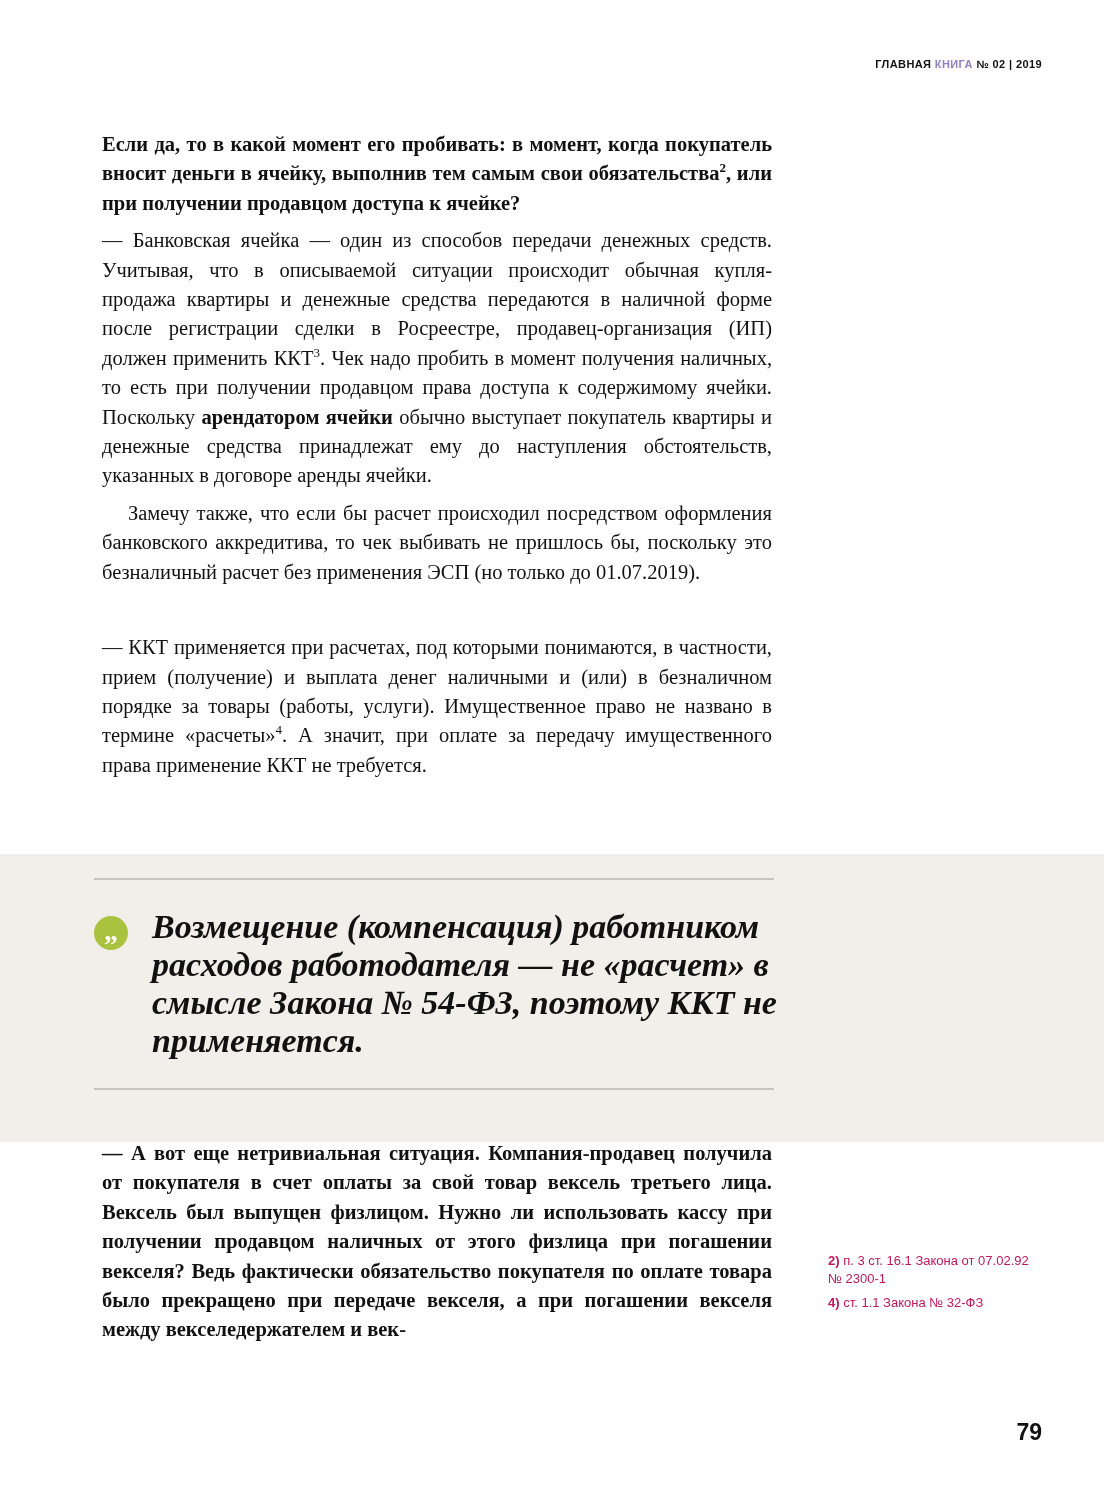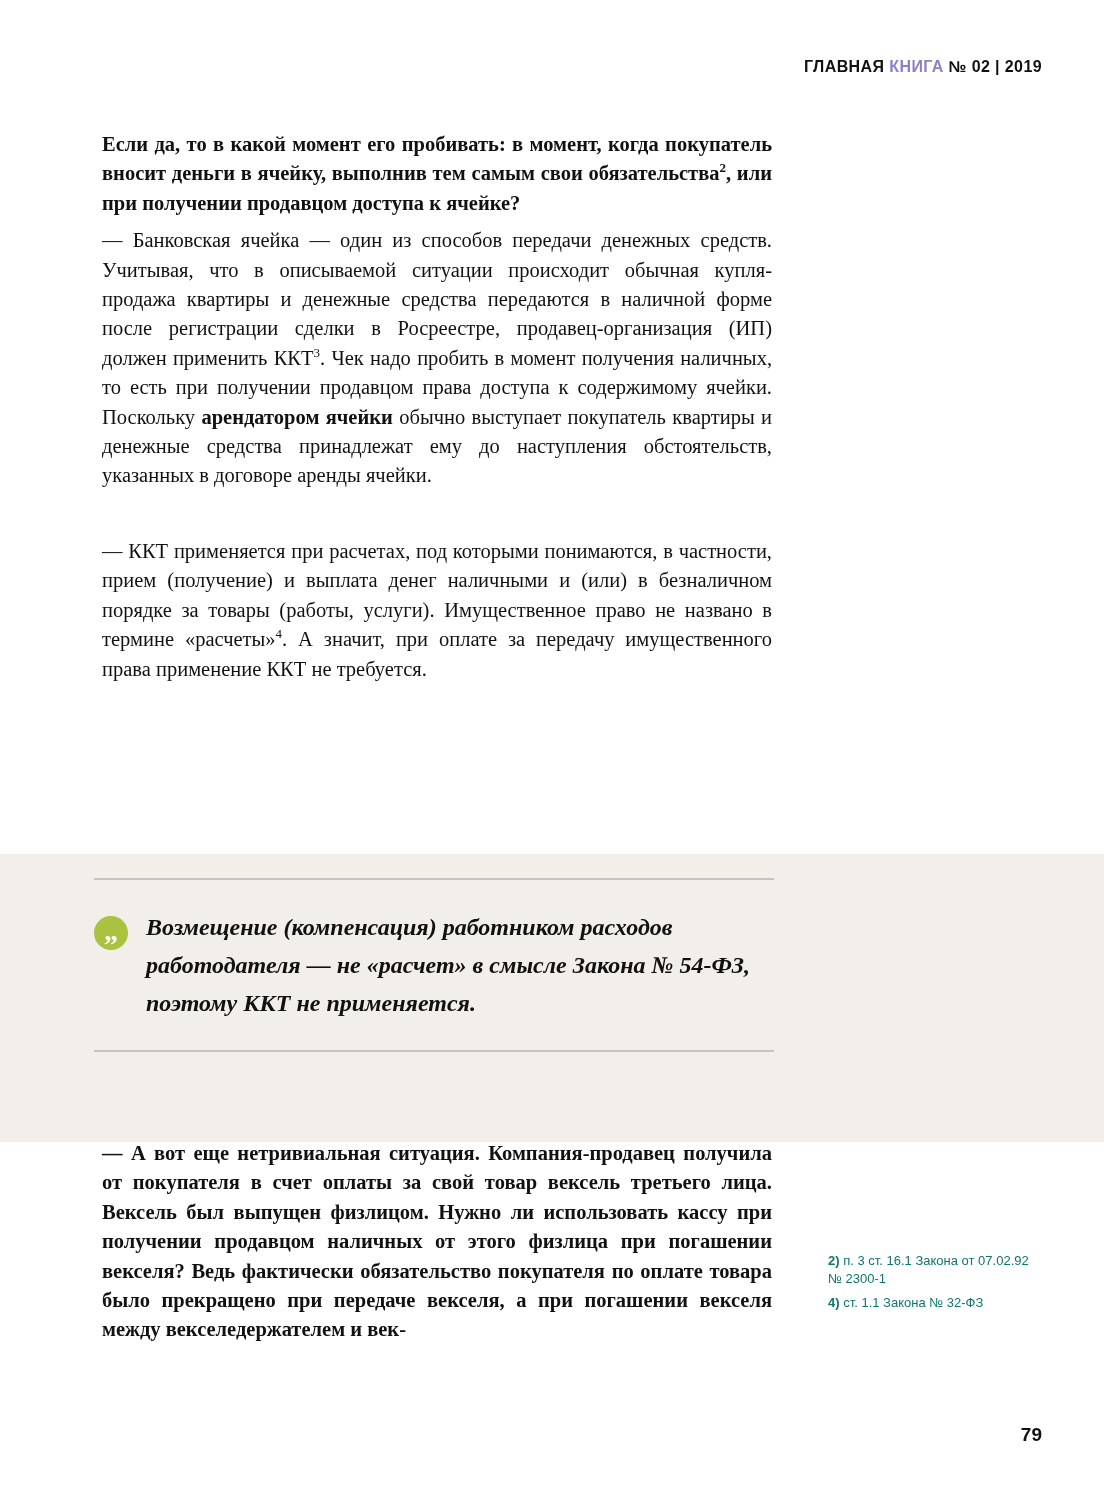--- a/index.html
+++ b/index.html
@@ -20,21 +20,21 @@
     width: 1104px;
     height: 1500px;
   }
 
   
   .header {
     position: absolute;
     top: 58px;
     right: 62px;
     font-family: "Liberation Sans", sans-serif;
-    font-size: 16px;
+    font-size: 11px;
     font-weight: bold;
     letter-spacing: 0.4px;
     white-space: nowrap;
   }
   .header .kniga { color: #8f7fc4; }
   .header .rest { color: #111111; }
 
   
   .content {
     position: absolute;
@@ -101,24 +101,25 @@
     text-align: center;
     flex: 0 0 auto;
     margin-top: 8px;
     margin-right: 18px;
     user-select: none;
   }
   .quote-text {
     font-family: "Liberation Serif", serif;
     font-style: italic;
     font-weight: bold;
-    font-size: 24px;
+    font-size: 34px;
     line-height: 38px;
     color: #111111;
     flex: 1 1 auto;
+    margin-left: 6px;
   }
   .quote-rule-bottom {
     margin-top: 28px;
   }
 
   
   .content-lower {
     position: absolute;
     left: 94px;
     top: 1131px;
@@ -130,53 +131,54 @@
 
   
   .footnotes {
     position: absolute;
     left: 828px;
     top: 1252px;
     width: 210px;
     font-family: "Liberation Sans", sans-serif;
     font-size: 13px;
     line-height: 17.5px;
-    color: #0f766e;
+    color: #be185d;
   }
   .footnotes .fn {
     margin-bottom: 7px;
   }
   .footnotes .fn b { font-weight: bold; }
 
   
   .page-number {
     position: absolute;
     right: 62px;
     bottom: 54px;
     font-family: "Liberation Sans", sans-serif;
-    font-size: 19px;
+    font-size: 23px;
     font-weight: bold;
     color: #111111;
   }
 </style>
 </head>
 <body>
 
 <div class="page">
 
   <div class="header">
     <span class="rest">ГЛАВНАЯ </span><span class="kniga">КНИГА</span><span class="rest"> № 02 | 2019</span>
   </div>
 
   <div class="content">
 
     <p class="bold-q"><span>Если да, то в какой момент его пробивать: в момент, когда покупатель вносит деньги в ячейку, выполнив тем самым свои обязательства</span><span class="sup">2</span><span>, или при получении продавцом доступа к ячейке?</span></p>
 
     <p><span>— Банковская ячейка — один из способов передачи денежных средств. Учитывая, что в описываемой ситуации происходит обычная купля-продажа квартиры и денежные средства передаются в наличной форме после регистрации сделки в Росреестре, продавец-организация (ИП) должен применить ККТ</span><span class="sup">3</span><span>. Чек надо пробить в момент получения наличных, то есть при получении продавцом права доступа к содержимому ячейки. Поскольку </span><b class="inline">арендатором ячейки</b><span> обычно выступает покупатель квартиры и денежные средства принадлежат ему до наступления обстоятельств, указанных в договоре аренды ячейки.</span></p>
 
+    <p class="indent">Замечу также, что если бы расчет происходил посредством оформления банковского аккредитива, то чек выбивать не пришлось бы, поскольку это безналичный расчет без применения ЭСП (но только до 01.07.2019).</p>
 
     <div class="gap-block"></div>
 
 
     <p><span>— ККТ применяется при расчетах, под которыми понимаются, в частности, прием (получение) и выплата денег наличными и (или) в безналичном порядке за товары (работы, услуги). Имущественное право не названо в термине «расчеты»</span><span class="sup">4</span><span>. А значит, при оплате за передачу имущественного права применение ККТ не требуется.</span></p>
 
   </div>
 
   <div class="quote-band"></div>
 

